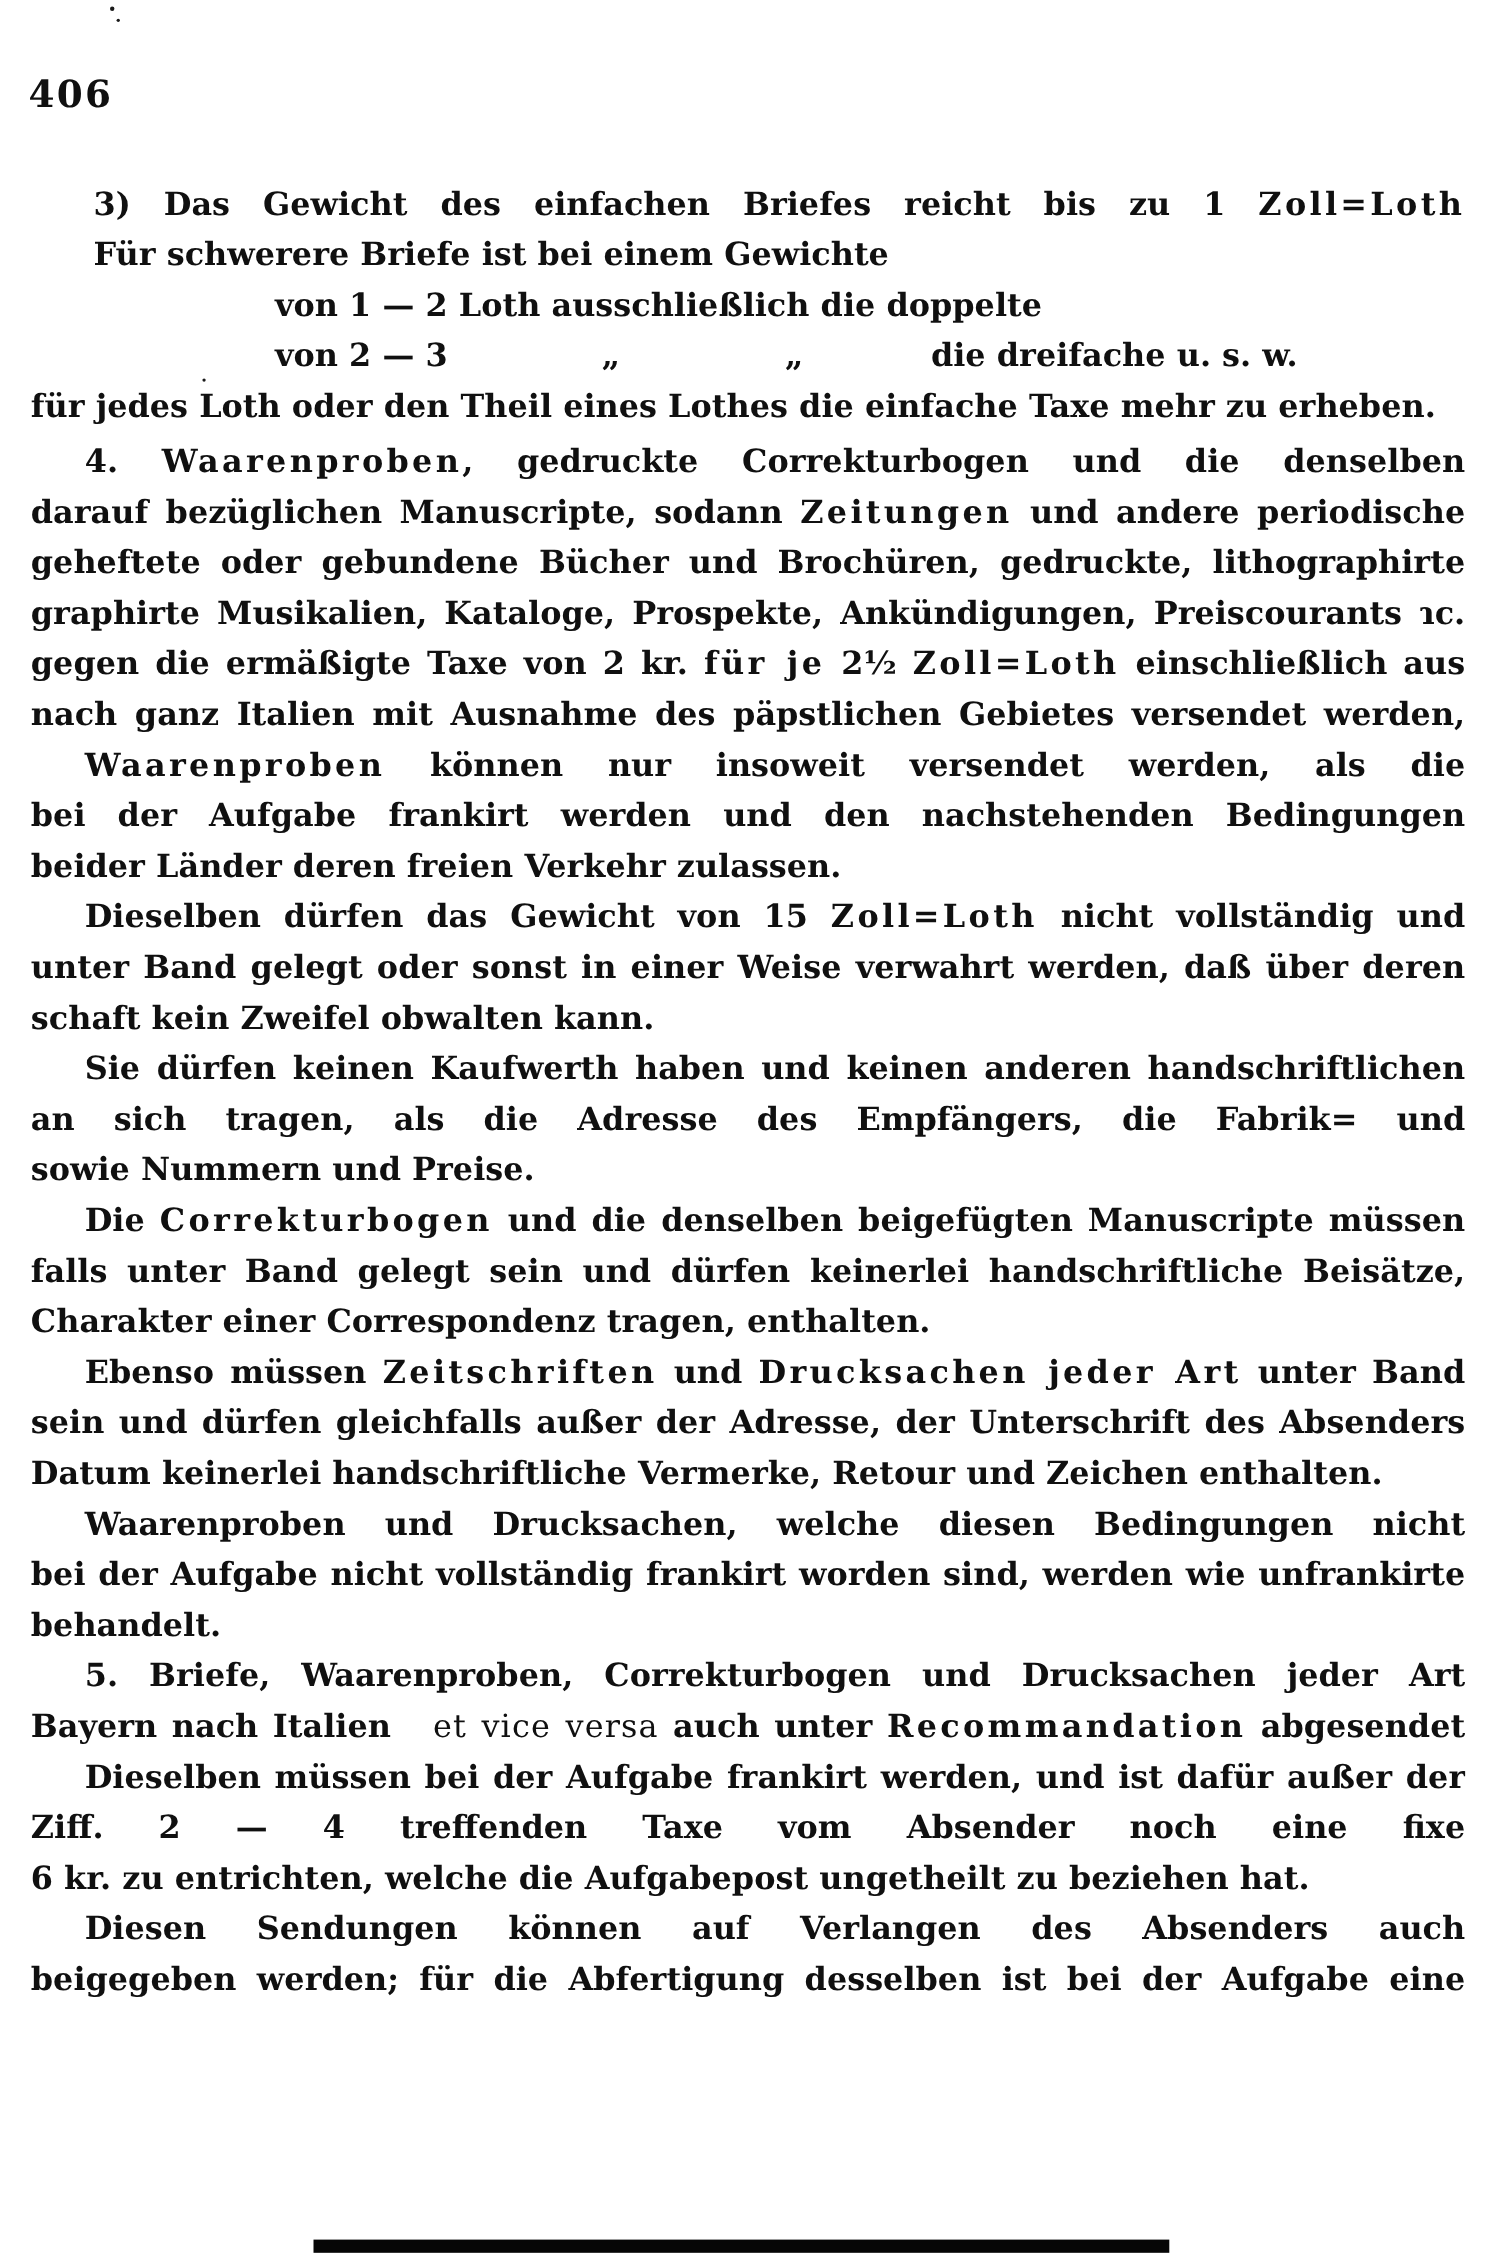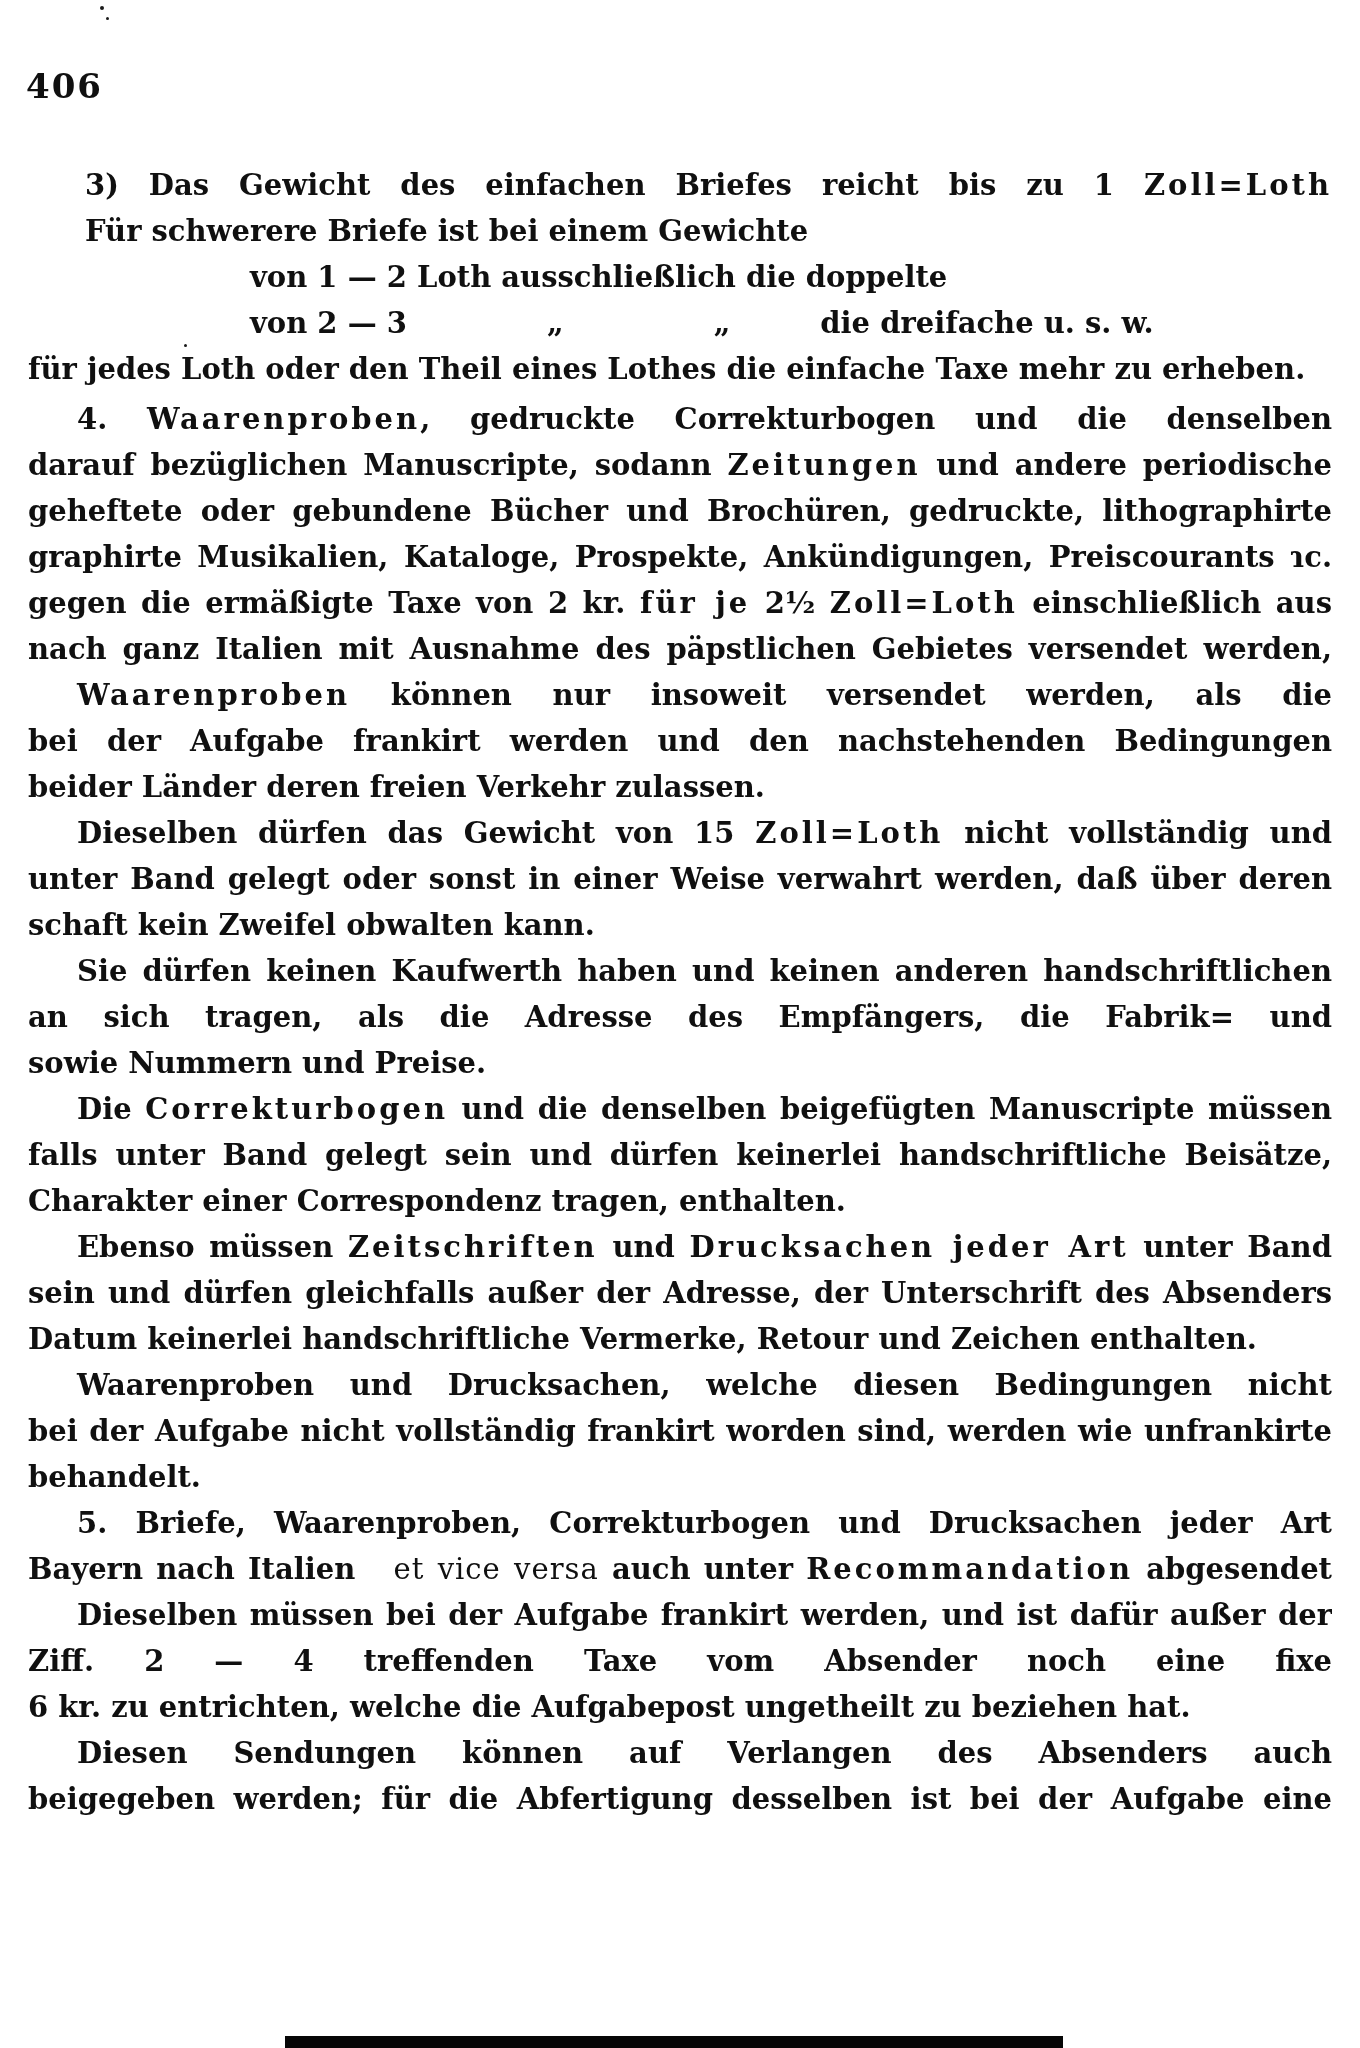--- a/index.html
+++ b/index.html
@@ -35,21 +35,21 @@
 </head>
 <body>
 
 <div>
   <div class="page-number">406</div>
 
   <div class="content">
       <div class="line item just"><span>3) Das Gewicht des einfachen Briefes reicht bis zu 1 </span><span class="sp">Zoll=Loth</span><span> ausschließlich.</span></div>
       <div class="line item"><span>Für schwerere Briefe ist bei einem Gewichte</span></div>
       <div class="line tab"><span>von 1 — 2 Loth ausschließlich die doppelte</span></div>
-      <div class="line tab"><span>von 2 — 3</span><span style="margin-left: 140px;">„</span><span style="margin-left: 150px;">„</span><span style="margin-left: 90px;">die dreifache u. s. w.</span></div>
+      <div class="line tab"><span>von 2 — 3</span><span style="margin-left: 140px;">„</span><span style="margin-left: 150px;">„</span><span style="margin-left: 116px;">die dreifache u. s. w.</span></div>
       <div class="line flush"><span>für jedes Loth oder den Theil eines Lothes die einfache Taxe mehr zu erheben.</span></div>
       <div class="line ind just" style="margin-top: 4px;"><span>4. </span><span class="sp">Waarenproben</span><span>, gedruckte Correkturbogen und die denselben beiliegenden</span></div>
       <div class="line flush just"><span>darauf bezüglichen Manuscripte, sodann </span><span class="sp">Zeitungen</span><span> und andere periodische Druckschriften,</span></div>
       <div class="line flush just"><span>geheftete oder gebundene Bücher und Brochüren, gedruckte, lithographirte und metallo=</span></div>
       <div class="line flush just"><span>graphirte Musikalien, Kataloge, Prospekte, Ankündigungen, Preiscourants ɿc. können</span></div>
       <div class="line flush just"><span>gegen die ermäßigte Taxe von 2 kr. </span><span class="sp">für je</span><span> 2½ </span><span class="sp">Zoll=Loth</span><span> einschließlich aus Bayern</span></div>
       <div class="line flush just"><span>nach ganz Italien mit Ausnahme des päpstlichen Gebietes versendet werden, wenn sie</span></div>
       <div class="line ind just"><span class="sp">Waarenproben</span><span> können nur insoweit versendet werden, als die Zollvorschriften</span></div>
       <div class="line flush just"><span>bei der Aufgabe frankirt werden und den nachstehenden Bedingungen entsprechen.</span></div>
       <div class="line flush"><span>beider Länder deren freien Verkehr zulassen.</span></div>

